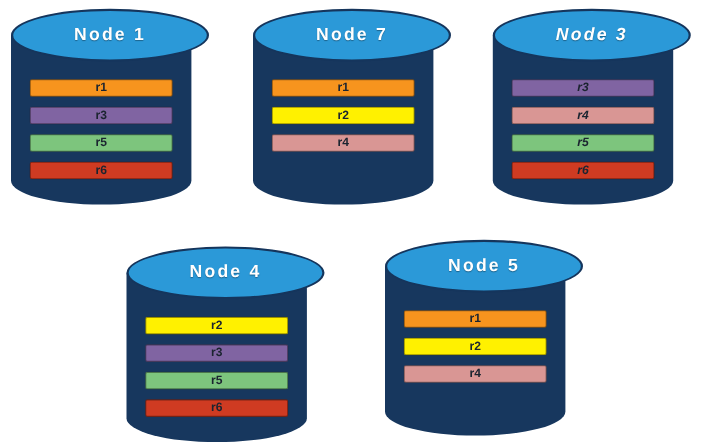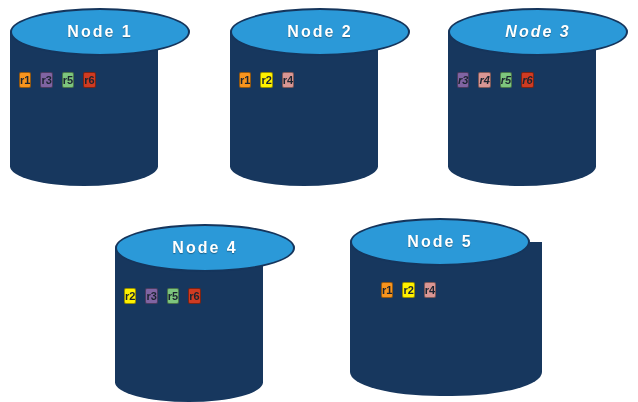--- a/index.html
+++ b/index.html
@@ -10,21 +10,21 @@
   }
   .canvas {
     position: relative;
     width: 638px;
     height: 402px;
     background: #ffffff;
     overflow: hidden;
   }
   .cylinder {
     position: absolute;
-    width: 148px;
+    width: 164px;
     height: 178px;
   }
   .cyl-body {
     position: absolute;
     left: 0;
     right: 0;
     top: 24px;
     bottom: 0;
     background: #17375E;
     border-radius: 0 0 90px 90px / 0 0 24px 24px;
@@ -52,41 +52,41 @@
     text-shadow: 0 1px 1px rgba(0,0,0,0.35);
     white-space: nowrap;
   }
   .bars {
     position: absolute;
     top: 64px;
     left: 50%;
     transform: translateX(-50%);
     width: 130px;
     display: flex;
-    flex-direction: row;
+    flex-direction: column;
     gap: 9px;
     z-index: 3;
   }
   .bar {
     height: 16px;
     line-height: 14px;
     box-sizing: border-box;
     border: 1px solid rgba(0,0,0,0.40);
     border-radius: 2px;
     text-align: center;
     font-size: 11px;
     font-weight: bold;
     color: #1B2430;
   }
   
   .pos-n1 { left: 10px;  top: 8px; }
   .pos-n2 { left: 230px; top: 8px; }
   .pos-n3 { left: 448px; top: 8px; font-style: italic; }
   .pos-n4 { left: 115px; top: 224px; }
-  .pos-n5 { left: 350px; top: 218px; padding-left: 44px; }
+  .pos-n5 { left: 350px; top: 218px; }
 </style>
 </head>
 <body>
 
 <div class="canvas">
 
   <div class="cylinder pos-n1">
     <div class="cyl-body"></div>
     <div class="cyl-top">
       <span class="cyl-title">Node 1</span>
@@ -95,21 +95,21 @@
       <div class="bar" style="background: rgb(247, 148, 30);">r1</div>
       <div class="bar" style="background: rgb(128, 100, 162);">r3</div>
       <div class="bar" style="background: rgb(125, 197, 125);">r5</div>
       <div class="bar" style="background: rgb(207, 59, 34);">r6</div>
     </div>
   </div>
 
   <div class="cylinder pos-n2">
     <div class="cyl-body"></div>
     <div class="cyl-top">
-      <span class="cyl-title">Node 2</span>
+      <span class="cyl-title">Node 7</span>
     </div>
     <div class="bars">
       <div class="bar" style="background: rgb(247, 148, 30);">r1</div>
       <div class="bar" style="background: rgb(255, 241, 0);">r2</div>
       <div class="bar" style="background: rgb(217, 150, 148);">r4</div>
     </div>
   </div>
 
   <div class="cylinder pos-n3">
     <div class="cyl-body"></div>

